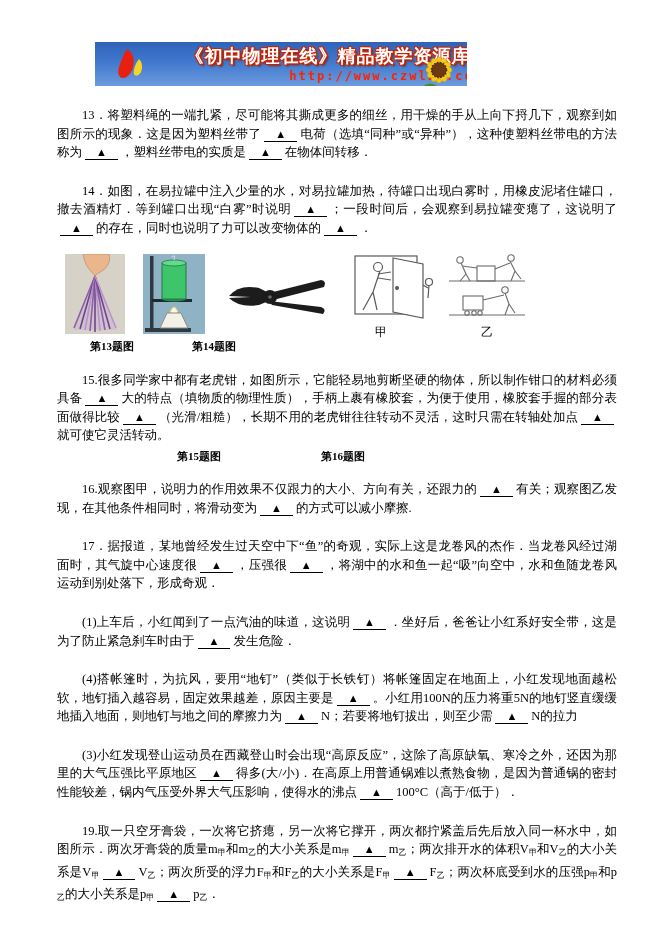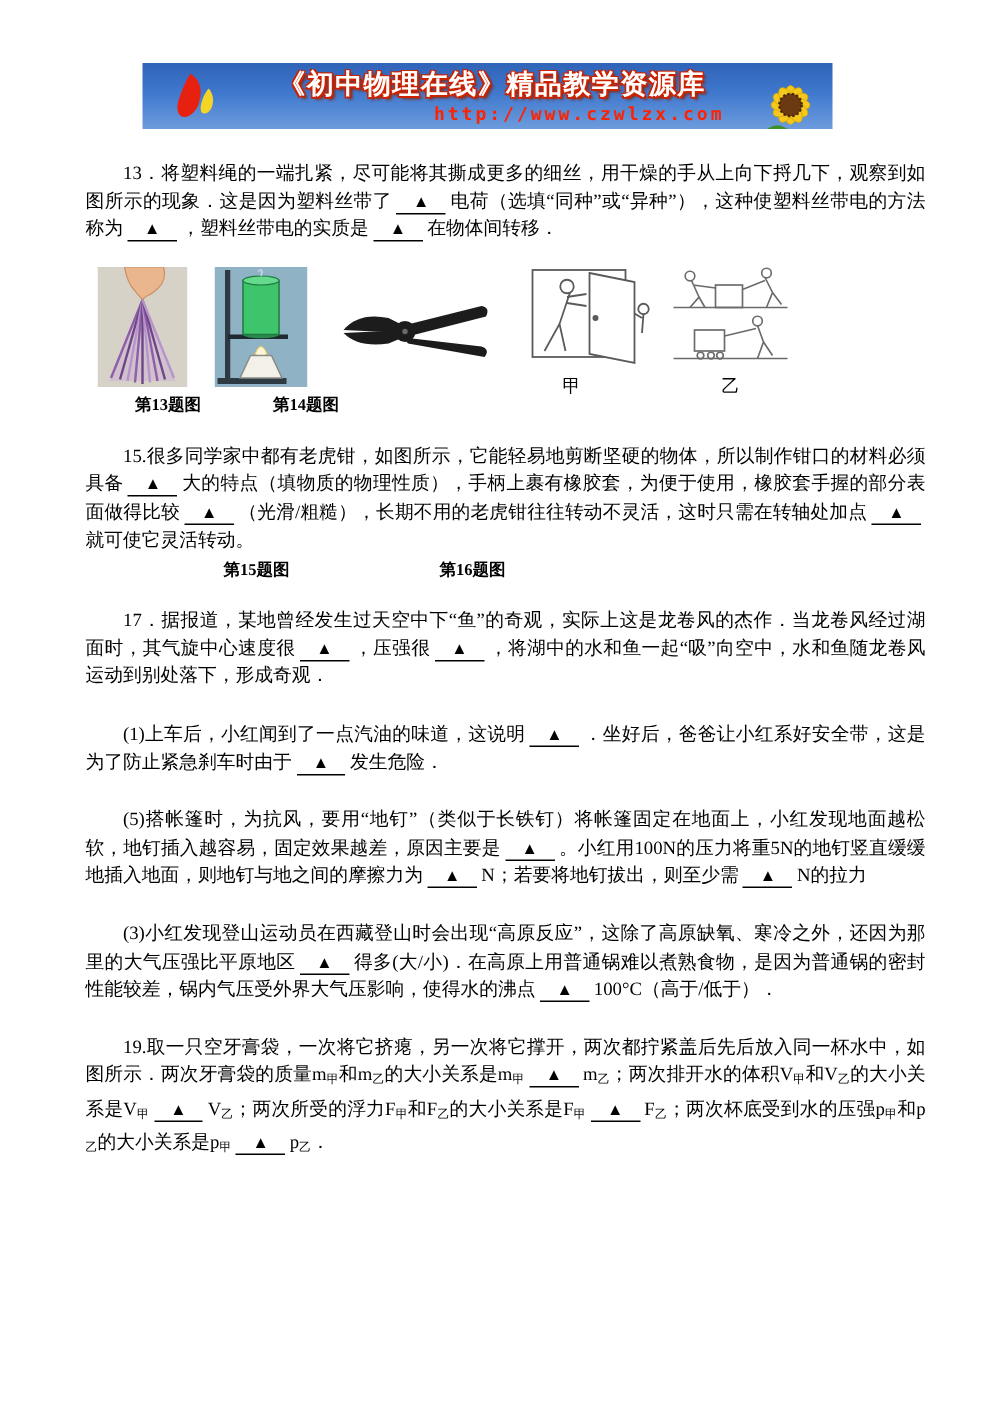--- a/index.html
+++ b/index.html
@@ -7,21 +7,21 @@
   body {
     width: 661px; height: 936px;
     font-family: "Liberation Serif", "DejaVu Serif", serif;
     color: #000; overflow: hidden; position: relative;
   }
   .page { width: 661px; height: 936px; padding: 0 44px 0 57px; }
 
   
   .banner {
     position: relative; margin: 42px 0 12px 38px;
-    width: 460px; height: 44px;
+    width: 372px; height: 44px;
     background: linear-gradient(180deg, #2f63b8 0%, #3f78cd 45%, #6d9cdd 100%);
     overflow: hidden;
   }
   .banner-logo { position: absolute; left: 16px; top: 3px; }
   .banner-text { position: absolute; left: 78px; top: 2px; width: 310px; text-align: center; }
   .banner-title {
     font-size: 18px; font-weight: bold; color: #ffffff; letter-spacing: 1px;
     text-shadow: 1px 1px 0 #cc2200, -1px -1px 0 #cc2200, 1px -1px 0 #cc2200, -1px 1px 0 #cc2200, 2px 2px 2px #882200;
     white-space: nowrap;
   }
@@ -49,23 +49,23 @@
     display: flex; align-items: flex-start; margin: 16px 0 0 8px; height: 82px;
   }
   .fig { flex: 0 0 auto; }
   .fig-gap1 { width: 18px; } .fig-gap2 { width: 20px; } .fig-gap3 { width: 24px; } .fig-gap4 { width: 10px; }
   .fig-pliers { margin-top: 22px; }
   .fig-caption-row { margin-left: 23px; height: 15px; }
   .fig-caption {
     display: inline-block; font-size: 11px; font-weight: bold; text-align: center;
   }
   .cap13 { width: 64px; }
-  .cap14 { width: 64px; margin-left: 24px; }
+  .cap14 { width: 64px; margin-left: 24px; text-align: right; }
   .caption-row-1516 { height: 14px; margin-top: 1px; }
-  .cap15 { margin-left: 86px; width: 56px; }
+  .cap15 { margin-left: 114px; width: 56px; }
   .cap16 { margin-left: 84px; width: 56px; }
   .jiayi-label { font-size: 12px; text-align: left; padding-left: 22px; }
   .yi-label { text-align: center; padding-left: 0; }
 
   
   .footer {
     margin-top: 62px; font-size: 11.5px; line-height: 17px;
     font-family: "Liberation Serif", serif; color: #111;
     text-align: left; letter-spacing: 0.5px;
   }
@@ -95,20 +95,21 @@
             <ellipse rx="5" ry="13" transform="rotate(150)"></ellipse>
         </g>
         <circle r="7.5" fill="#6b3a12"></circle>
         <circle r="7.5" fill="none" stroke="#4a2608" stroke-width="1.5" stroke-dasharray="1.5 1.5"></circle>
       </g>
       <path d="M8,42 Q16,34 24,40 Q16,44 8,42 Z" fill="#3f8f2e"></path>
     </svg>
   </div>
 
   <p class="q"><span>13．将塑料绳的一端扎紧，尽可能将其撕成更多的细丝，用干燥的手从上向下捋几下，观察到如图所示的现象．这是因为塑料丝带了</span><span class="blank">▲</span><span>电荷（选填“同种”或“异种”），这种使塑料丝带电的方法称为</span><span class="blank">▲</span><span>，塑料丝带电的实质是</span><span class="blank">▲</span><span>在物体间转移．</span></p>
+  <p class="q"><span>14．如图，在易拉罐中注入少量的水，对易拉罐加热，待罐口出现白雾时，用橡皮泥堵住罐口，撤去酒精灯．等到罐口出现“白雾”时说明</span><span class="blank">▲</span><span>；一段时间后，会观察到易拉罐变瘪了，这说明了</span><span class="blank">▲</span><span>的存在，同时也说明了力可以改变物体的</span><span class="blank">▲</span><span>．</span></p>
 
   <div class="figs-row">
 
     <div class="fig">
       <svg width="60" height="80" viewBox="0 0 60 80">
         <rect width="60" height="80" fill="#d7d2c8"></rect>
         <path d="M18,0 L44,0 C46,7 43,13 37,17 C34,19 31,20 30,22 C29,20 27,19 25,16 C21,12 19,6 18,0 Z" fill="#e9b68e" stroke="#c98f63" stroke-width="0.8"></path>
         <path d="M30,22 L8,76 L52,76 Z" fill="#c9aed6" opacity="0.45"></path>
         <g stroke-width="1.6" fill="none">
           <path d="M30,22 L9,74" stroke="#8e5ea8"></path>
@@ -199,20 +200,21 @@
     <span class="fig-caption cap14">第14题图</span>
   </div>
 
   <p class="q"><span>15.很多同学家中都有老虎钳，如图所示，它能轻易地剪断坚硬的物体，所以制作钳口的材料必须具备</span><span class="blank">▲</span><span>大的特点（填物质的物理性质），手柄上裹有橡胶套，为便于使用，橡胶套手握的部分表面做得比较</span><span class="blank">▲</span><span>（光滑/粗糙），长期不用的老虎钳往往转动不灵活，这时只需在转轴处加点</span><span class="blank">▲</span><span>就可使它灵活转动。</span></p>
 
   <div class="caption-row-1516">
     <span class="fig-caption cap15">第15题图</span>
     <span class="fig-caption cap16">第16题图</span>
   </div>
 
+  <p class="q"><span>16.观察图甲，说明力的作用效果不仅跟力的大小、方向有关，还跟力的</span><span class="blank">▲</span><span>有关；观察图乙发现，在其他条件相同时，将滑动变为</span><span class="blank">▲</span><span>的方式可以减小摩擦.</span></p>
   <p class="q"><span>17．据报道，某地曾经发生过天空中下“鱼”的奇观，实际上这是龙卷风的杰作．当龙卷风经过湖面时，其气旋中心速度很</span><span class="blank">▲</span><span>，压强很</span><span class="blank">▲</span><span>，将湖中的水和鱼一起“吸”向空中，水和鱼随龙卷风运动到别处落下，形成奇观．</span></p>
   <p class="q"><span>(1)上车后，小红闻到了一点汽油的味道，这说明</span><span class="blank">▲</span><span>．坐好后，爸爸让小红系好安全带，这是为了防止紧急刹车时由于</span><span class="blank">▲</span><span>发生危险．</span></p>
-  <p class="q"><span>(5)搭帐篷时，为抗风，要用“地钉”（类似于长铁钉）将帐篷固定在地面上，小红发现地面越松软，地钉插入越容易，固定效果越差，原因主要是</span><span class="blank">▲</span><span>。小红用100N的压力将重5N的地钉竖直缓缓地插入地面，则地钉与地之间的摩擦力为</span><span class="blank">▲</span><span>N；若要将地钉拔出，则至少需</span><span class="blank">▲</span><span>N的拉力</span></p>
+  <p class="q"><span>(4)搭帐篷时，为抗风，要用“地钉”（类似于长铁钉）将帐篷固定在地面上，小红发现地面越松软，地钉插入越容易，固定效果越差，原因主要是</span><span class="blank">▲</span><span>。小红用100N的压力将重5N的地钉竖直缓缓地插入地面，则地钉与地之间的摩擦力为</span><span class="blank">▲</span><span>N；若要将地钉拔出，则至少需</span><span class="blank">▲</span><span>N的拉力</span></p>
   <p class="q"><span>(3)小红发现登山运动员在西藏登山时会出现“高原反应”，这除了高原缺氧、寒冷之外，还因为那里的大气压强比平原地区</span><span class="blank">▲</span><span>得多(大/小)．在高原上用普通锅难以煮熟食物，是因为普通锅的密封性能较差，锅内气压受外界大气压影响，使得水的沸点</span><span class="blank">▲</span><span>100°C（高于/低于）．</span></p>
   <p class="q"><span>19.取一只空牙膏袋，一次将它挤瘪，另一次将它撑开，两次都拧紧盖后先后放入同一杯水中，如图所示．两次牙膏袋的质量m</span><sub class="subchar">甲</sub><span>和m</span><sub class="subchar">乙</sub><span>的大小关系是m</span><sub class="subchar">甲</sub><span class="blank">▲</span><span>m</span><sub class="subchar">乙</sub><span>；两次排开水的体积V</span><sub class="subchar">甲</sub><span>和V</span><sub class="subchar">乙</sub><span>的大小关系是V</span><sub class="subchar">甲</sub><span class="blank">▲</span><span>V</span><sub class="subchar">乙</sub><span>；两次所受的浮力F</span><sub class="subchar">甲</sub><span>和F</span><sub class="subchar">乙</sub><span>的大小关系是F</span><sub class="subchar">甲</sub><span class="blank">▲</span><span>F</span><sub class="subchar">乙</sub><span>；两次杯底受到水的压强p</span><sub class="subchar">甲</sub><span>和p</span><sub class="subchar">乙</sub><span>的大小关系是p</span><sub class="subchar">甲</sub><span class="blank">▲</span><span>p</span><sub class="subchar">乙</sub><span>．</span></p>
 
 
 </div>
 
 </body></html>

